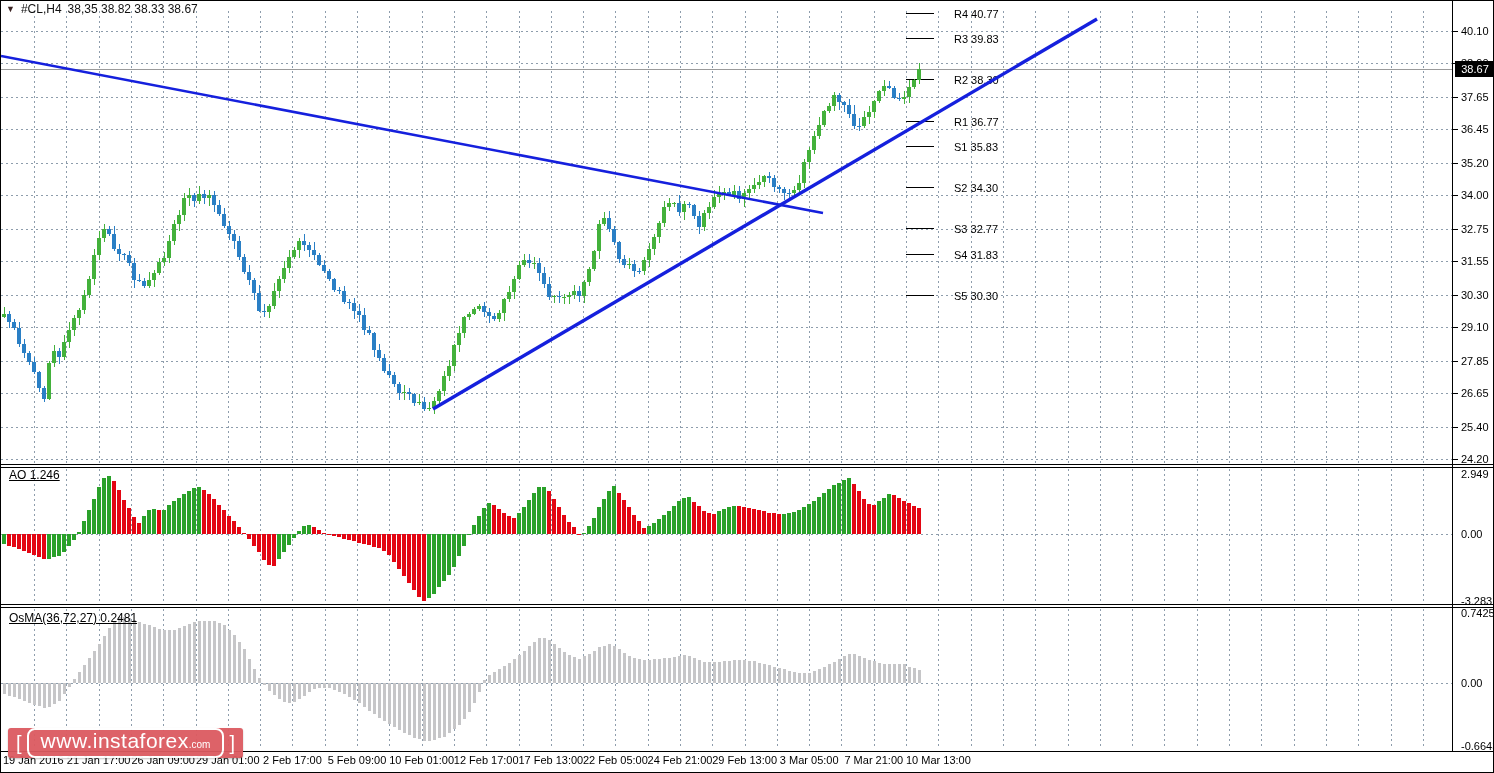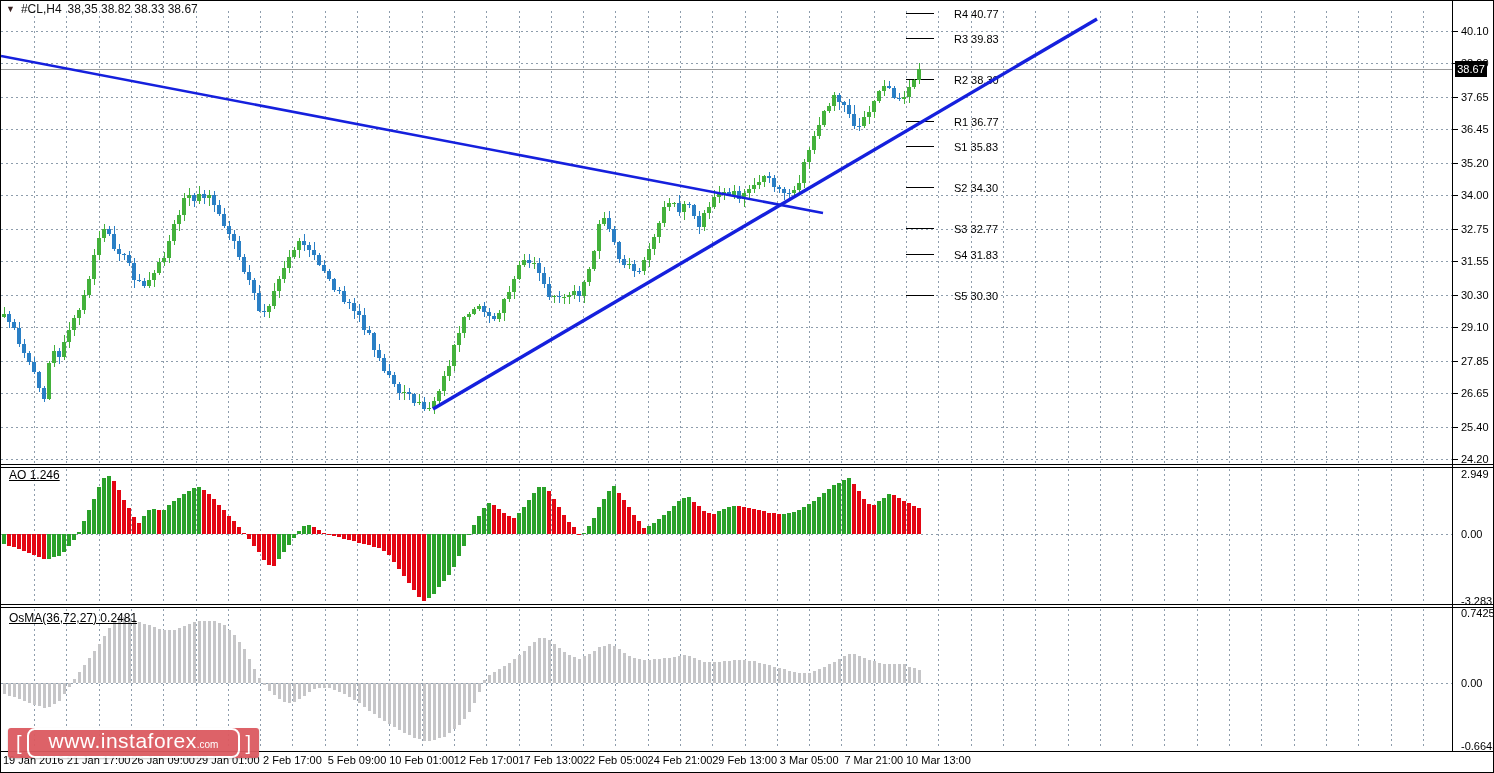--- a/index.html
+++ b/index.html
@@ -10,31 +10,31 @@
   svg#plot{position:absolute;left:0;top:0;}
   .title-bar{
     position:absolute;left:5px;top:1px;font-size:12px;color:#111;
     display:flex;align-items:center;gap:6px;white-space:nowrap;z-index:5;
   }
   .tri{font-size:9px;color:#3a2222;line-height:12px;cursor:pointer;}
   .panel-label{position:absolute;left:8px;font-size:12px;color:#000;z-index:5;text-decoration:underline;}
   #ao-label{top:467px;}
   #osma-label{top:610px;}
   .price-badge{
-    position:absolute;left:1454px;top:60px;width:32px;height:16px;background:#000;color:#fff;
+    position:absolute;left:1454px;top:60px;width:40px;height:16px;background:#000;color:#fff;
     font-size:11px;text-align:center;line-height:16px;z-index:6;
   }
   .banner{
     position:absolute;left:7px;top:727px;height:30px;z-index:8;border-radius:3px;
     display:flex;align-items:center;padding:0 8px;gap:5px;opacity:.95;
     box-shadow:0 1px 2px rgba(0,0,0,.25);
   }
   .banner .bracket{color:#fff;font-size:20px;line-height:26px;}
   .banner .urlbox{
-    border:2px solid #fff;border-radius:8px;padding:0 20px;display:flex;align-items:baseline;
+    border:2px solid #fff;border-radius:8px;padding:0 12px;display:flex;align-items:baseline;
     color:#fff;line-height:22px;
   }
   .banner .domain{font-size:21px;letter-spacing:.5px;}
   .banner .tld{font-size:10px;}
 </style>
 </head>
 <body>
 
 <div class="chart-window">
   <svg id="plot" width="1494" height="773">

